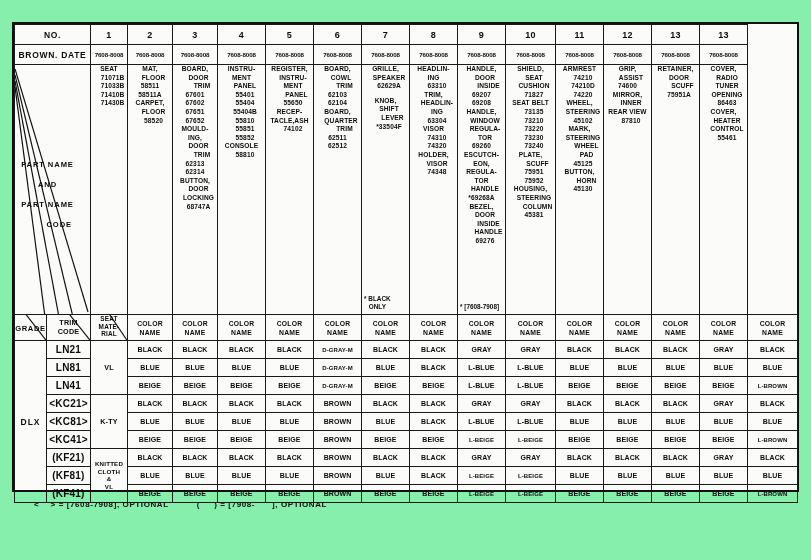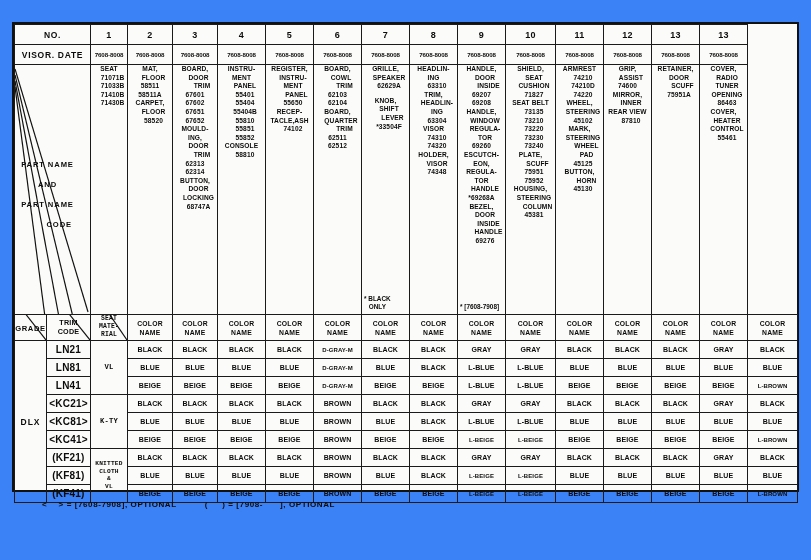--- a/index.html
+++ b/index.html
@@ -14,21 +14,21 @@
     font-family: "Liberation Sans", sans-serif;
     color: #000;
     -webkit-font-smoothing: none;
   }
 
   
   #page {
     position: relative;
     width: 811px;
     height: 560px;
-    background: #3b82f6;
+    background: #86efac;
   }
 
   #sheet {
     position: absolute;
     left: 12px;
     top: 22px;
     width: 787px;
     height: 470px;
     border: 2px solid #111;
     box-sizing: border-box;
@@ -58,21 +58,21 @@
   .r-hdr2    { height: 26px; }
   .r-color   { height: 18px; }
 
   
   .t-no        { font-size: 9px; letter-spacing: .3px; }
   .t-label     { font-size: 8.5px; letter-spacing: .7px; }
   .t-date      { font-size: 6.2px; letter-spacing: -.1px; }
   .t-colorhdr  { font-size: 6.8px; line-height: 9px; letter-spacing: .2px; }
   .t-color     { font-size: 7px; letter-spacing: .1px; }
   .t-trim      { font-size: 10px; letter-spacing: .2px; }
-  .t-mat       { font-size: 7.2px; line-height: 9px; letter-spacing: .2px; font-family: Liberation Mono, monospace; }
+  .t-mat       { font-size: 7.2px; line-height: 9px; letter-spacing: .2px; }
 
   
   .parts {
     vertical-align: top;
     text-align: left;
     padding: 4px 3px 0 4px;
   }
   .parts ul { list-style: none; margin: 0; padding: 0; }
   .parts li {
     font-size: 6.6px;
@@ -134,21 +134,21 @@
   .diag svg { position: absolute; inset: 0; width: 100%; height: 100%; }
   .diag span { position: relative; z-index: 2; }
 
   .grade-cell { font-size: 8.5px; letter-spacing: 1px; margin-left: 40px; }
 
   .colorhdr { line-height: 9px; }
 
   
   #footer {
     position: absolute;
-    left: 42px;
+    left: 34px;
     top: 500px;
     font-size: 8px;
     font-weight: bold;
     letter-spacing: .6px;
     white-space: pre;
     color: #0b0b0b;
   }
 </style>
 </head>
 <body>
@@ -188,21 +188,21 @@
             <td class="t-no">7</td>
             <td class="t-no">8</td>
             <td class="t-no">9</td>
             <td class="t-no">10</td>
             <td class="t-no">11</td>
             <td class="t-no">12</td>
             <td class="t-no">13</td>
             <td class="t-no">13</td>
           </tr>
           <tr class="r-date">
-            <td class="t-label" colspan="2">VISOR. DATE</td>
+            <td class="t-label" colspan="2">BROWN. DATE</td>
             <td class="t-date">7608-8008</td>
             <td class="t-date">7608-8008</td>
             <td class="t-date">7608-8008</td>
             <td class="t-date">7608-8008</td>
             <td class="t-date">7608-8008</td>
             <td class="t-date">7608-8008</td>
             <td class="t-date">7608-8008</td>
             <td class="t-date">7608-8008</td>
             <td class="t-date">7608-8008</td>
             <td class="t-date">7608-8008</td>

